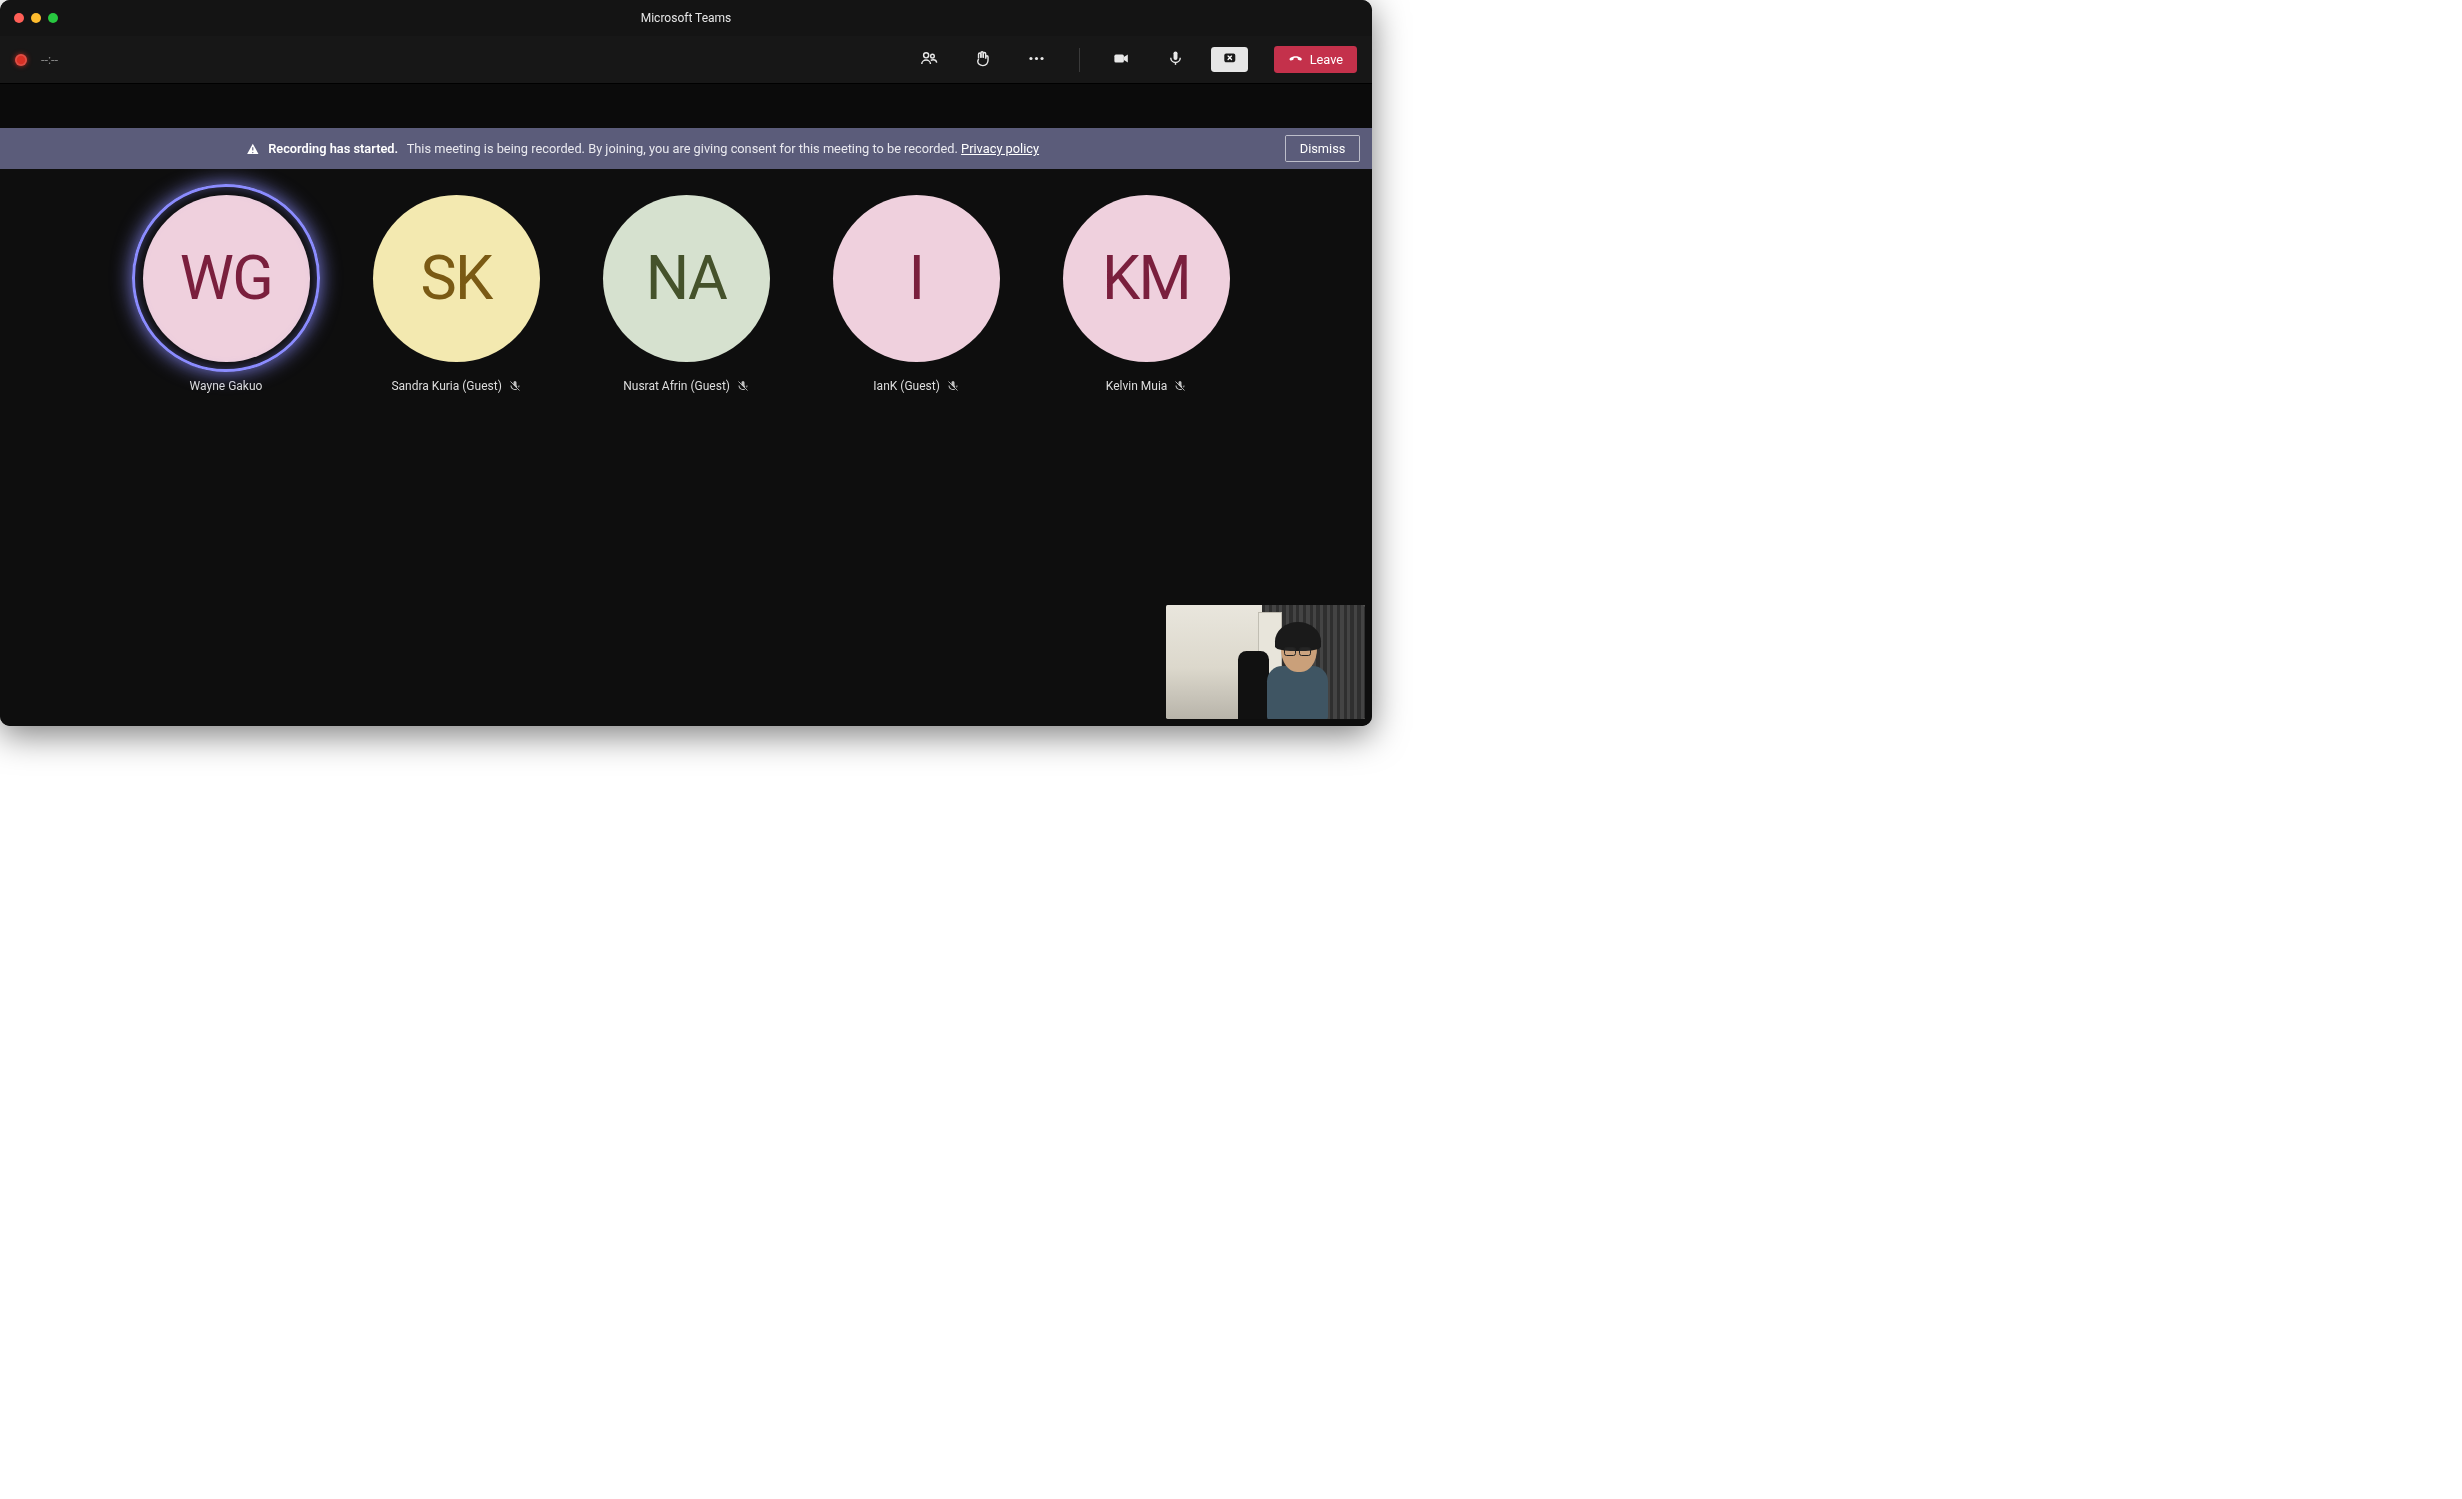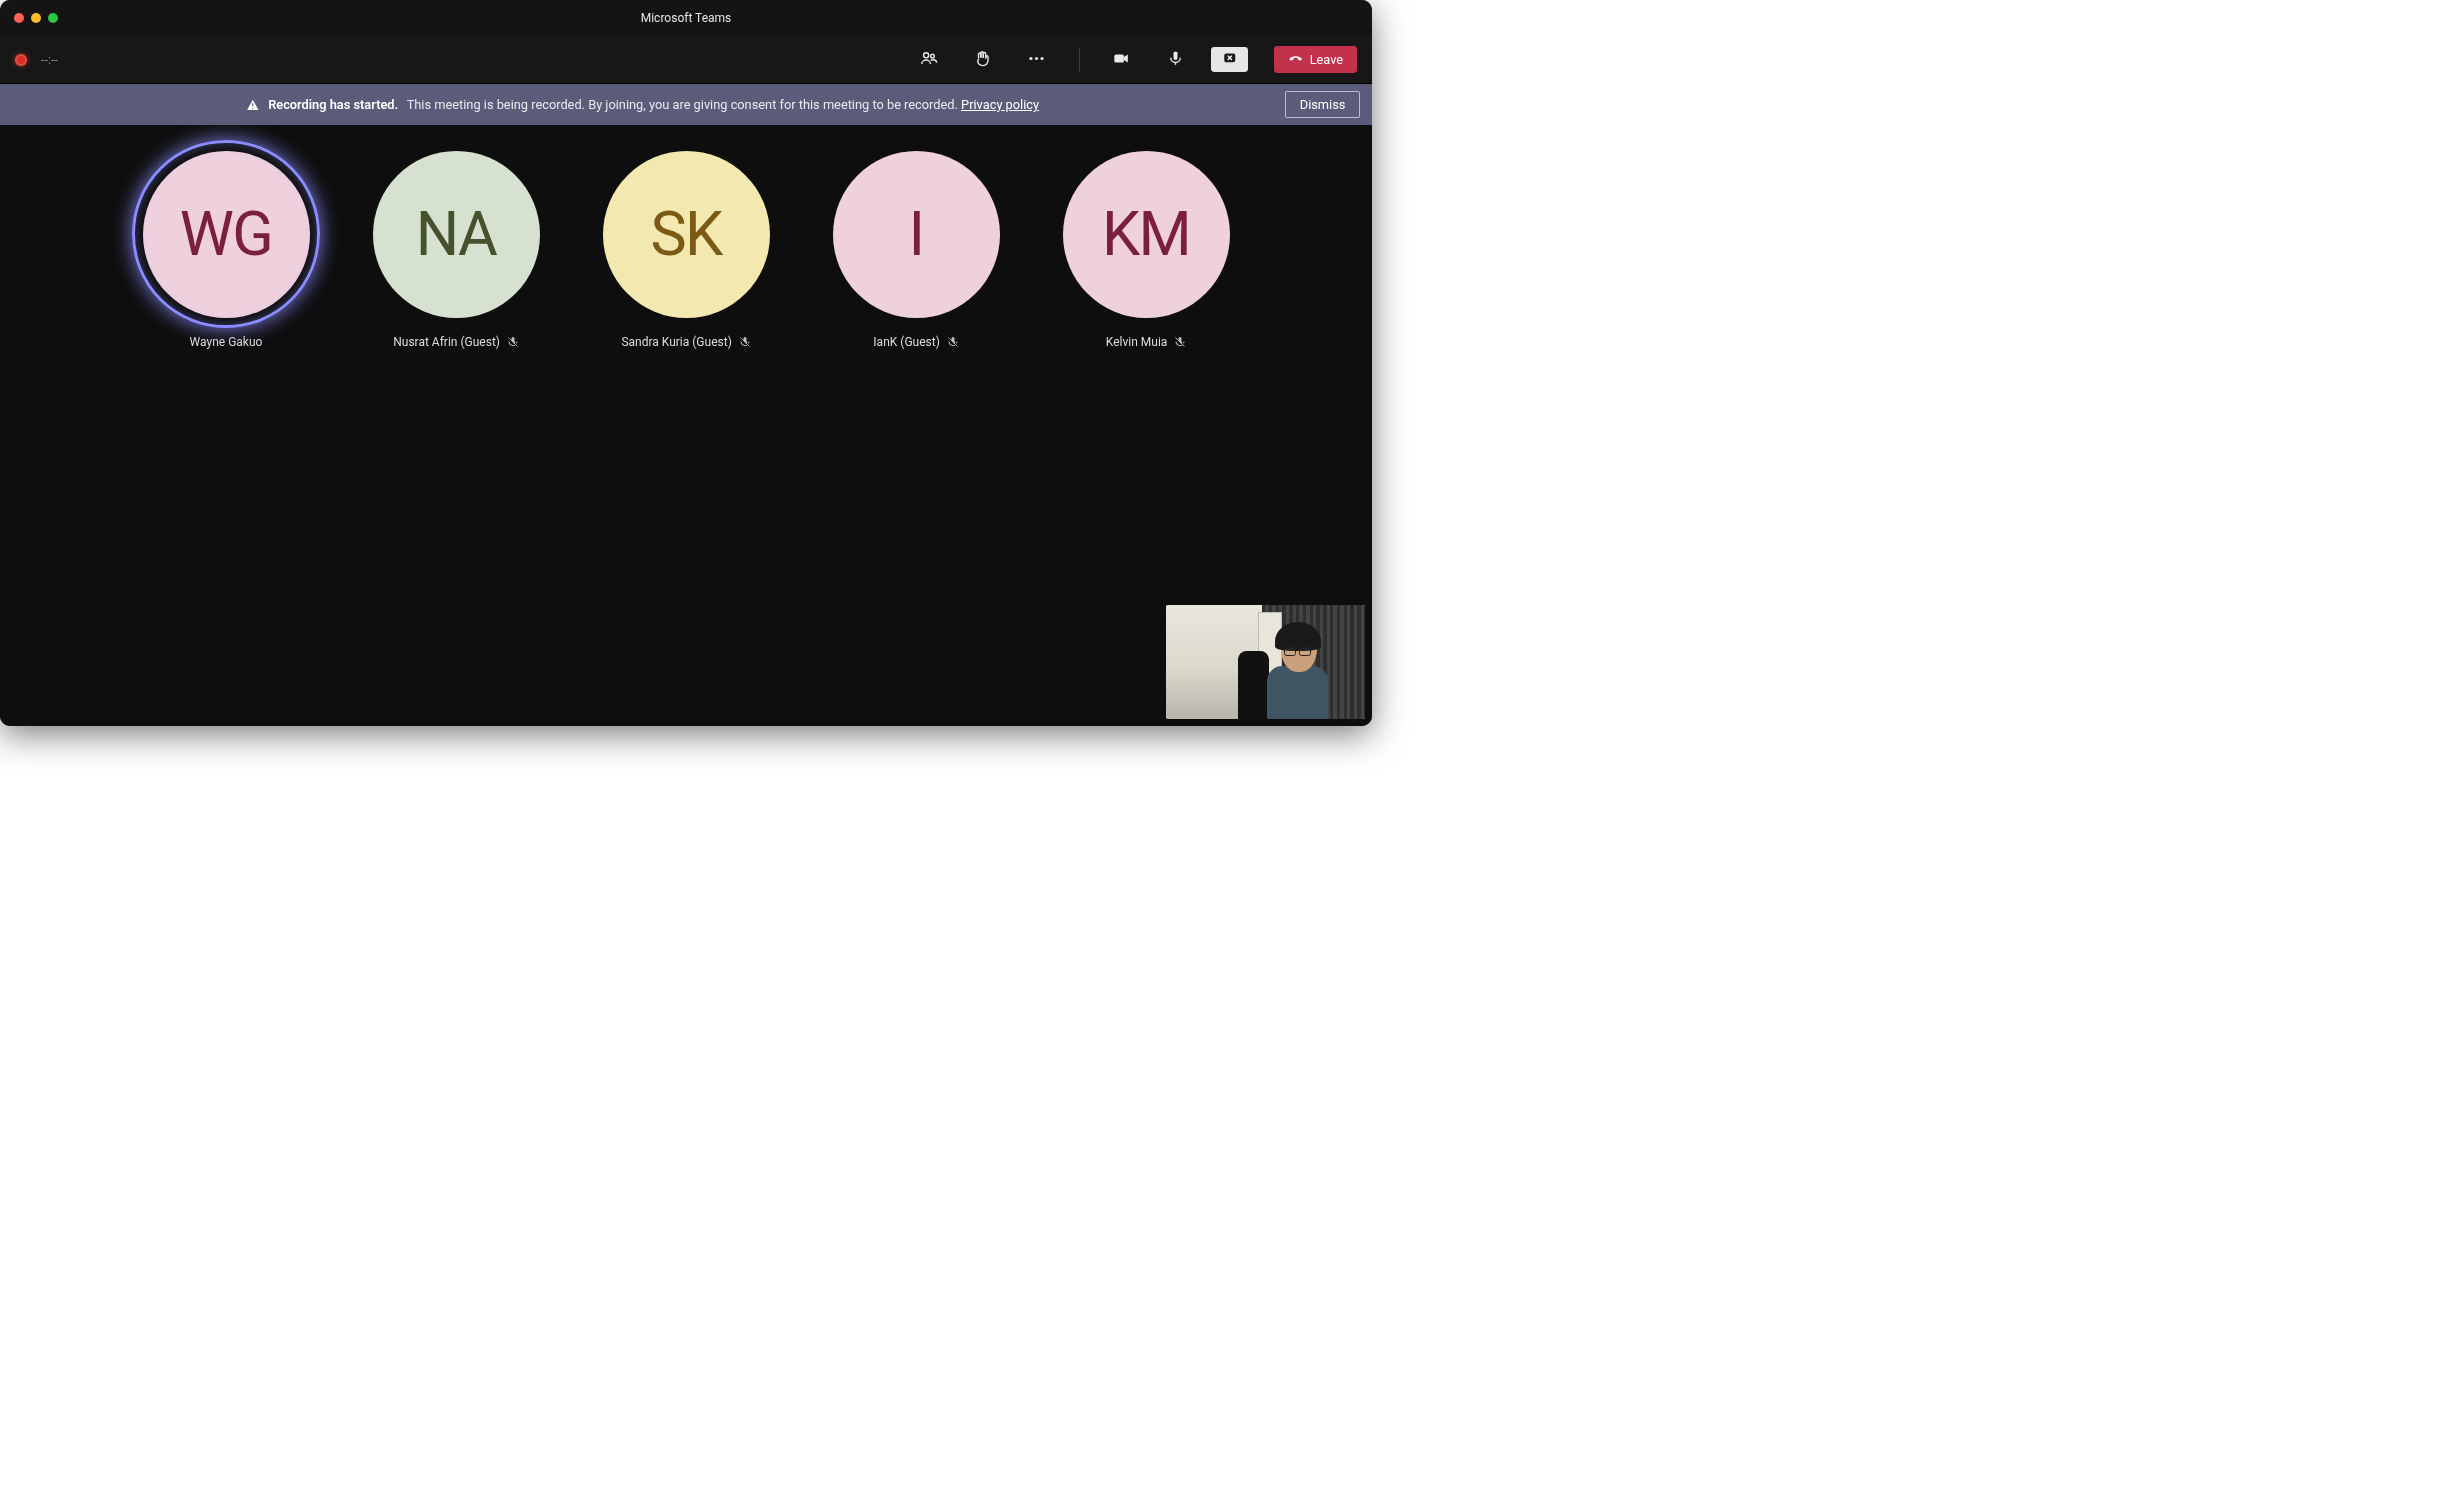--- a/index.html
+++ b/index.html
@@ -120,20 +120,21 @@
   
   .banner {
     background: #5b5c7a;
     color: #fff;
     height: 41px;
     display: flex;
     align-items: center;
     justify-content: space-between;
     padding: 0 12px 0 0;
     flex-shrink: 0;
+    margin-top: 44px;
   }
   .banner-content {
     flex: 1;
     display: flex;
     align-items: center;
     justify-content: center;
     gap: 8.5px;
     font-size: 12.8px;
   }
   .banner-content .warn-icon {
@@ -387,39 +388,39 @@
           <div class="avatar-wrap">
             <div class="speaking-ring"></div>
             <div class="avatar" style="background: rgb(239, 208, 221); color: rgb(122, 31, 61);">WG</div>
           </div>
           <div class="name-row">
             <span>Wayne Gakuo</span>
           </div>
         </div>
         <div class="participant">
           <div class="avatar-wrap">
-            <div class="avatar" style="background: rgb(214, 225, 207); color: rgb(69, 82, 43);">NA</div>
+            <div class="avatar" style="background: rgb(243, 233, 176); color: rgb(122, 90, 20);">SK</div>
           </div>
           <div class="name-row">
-            <span>Nusrat Afrin (Guest)</span>
+            <span>Sandra Kuria (Guest)</span>
             <span class="muted-icon">
               <svg viewBox="0 0 24 24" fill="currentColor">
                 <path d="M12 2a3 3 0 00-3 3v5.2l6 6A3 3 0 0015 11V5a3 3 0 00-3-3z"></path>
                 <path d="M5 11a7 7 0 009.7 6.4l1.5 1.5A9 9 0 013 11h2zm14 0a7 7 0 01-.6 2.9l1.5 1.5A9 9 0 0021 11h-2z"></path>
                 <path d="M3 3l18 18" stroke="currentColor" stroke-width="1.8" fill="none"></path>
               </svg>
             </span>
           </div>
         </div>
         <div class="participant">
           <div class="avatar-wrap">
-            <div class="avatar" style="background: rgb(243, 233, 176); color: rgb(122, 90, 20);">SK</div>
+            <div class="avatar" style="background: rgb(214, 225, 207); color: rgb(69, 82, 43);">NA</div>
           </div>
           <div class="name-row">
-            <span>Sandra Kuria (Guest)</span>
+            <span>Nusrat Afrin (Guest)</span>
             <span class="muted-icon">
               <svg viewBox="0 0 24 24" fill="currentColor">
                 <path d="M12 2a3 3 0 00-3 3v5.2l6 6A3 3 0 0015 11V5a3 3 0 00-3-3z"></path>
                 <path d="M5 11a7 7 0 009.7 6.4l1.5 1.5A9 9 0 013 11h2zm14 0a7 7 0 01-.6 2.9l1.5 1.5A9 9 0 0021 11h-2z"></path>
                 <path d="M3 3l18 18" stroke="currentColor" stroke-width="1.8" fill="none"></path>
               </svg>
             </span>
           </div>
         </div>
         <div class="participant">

